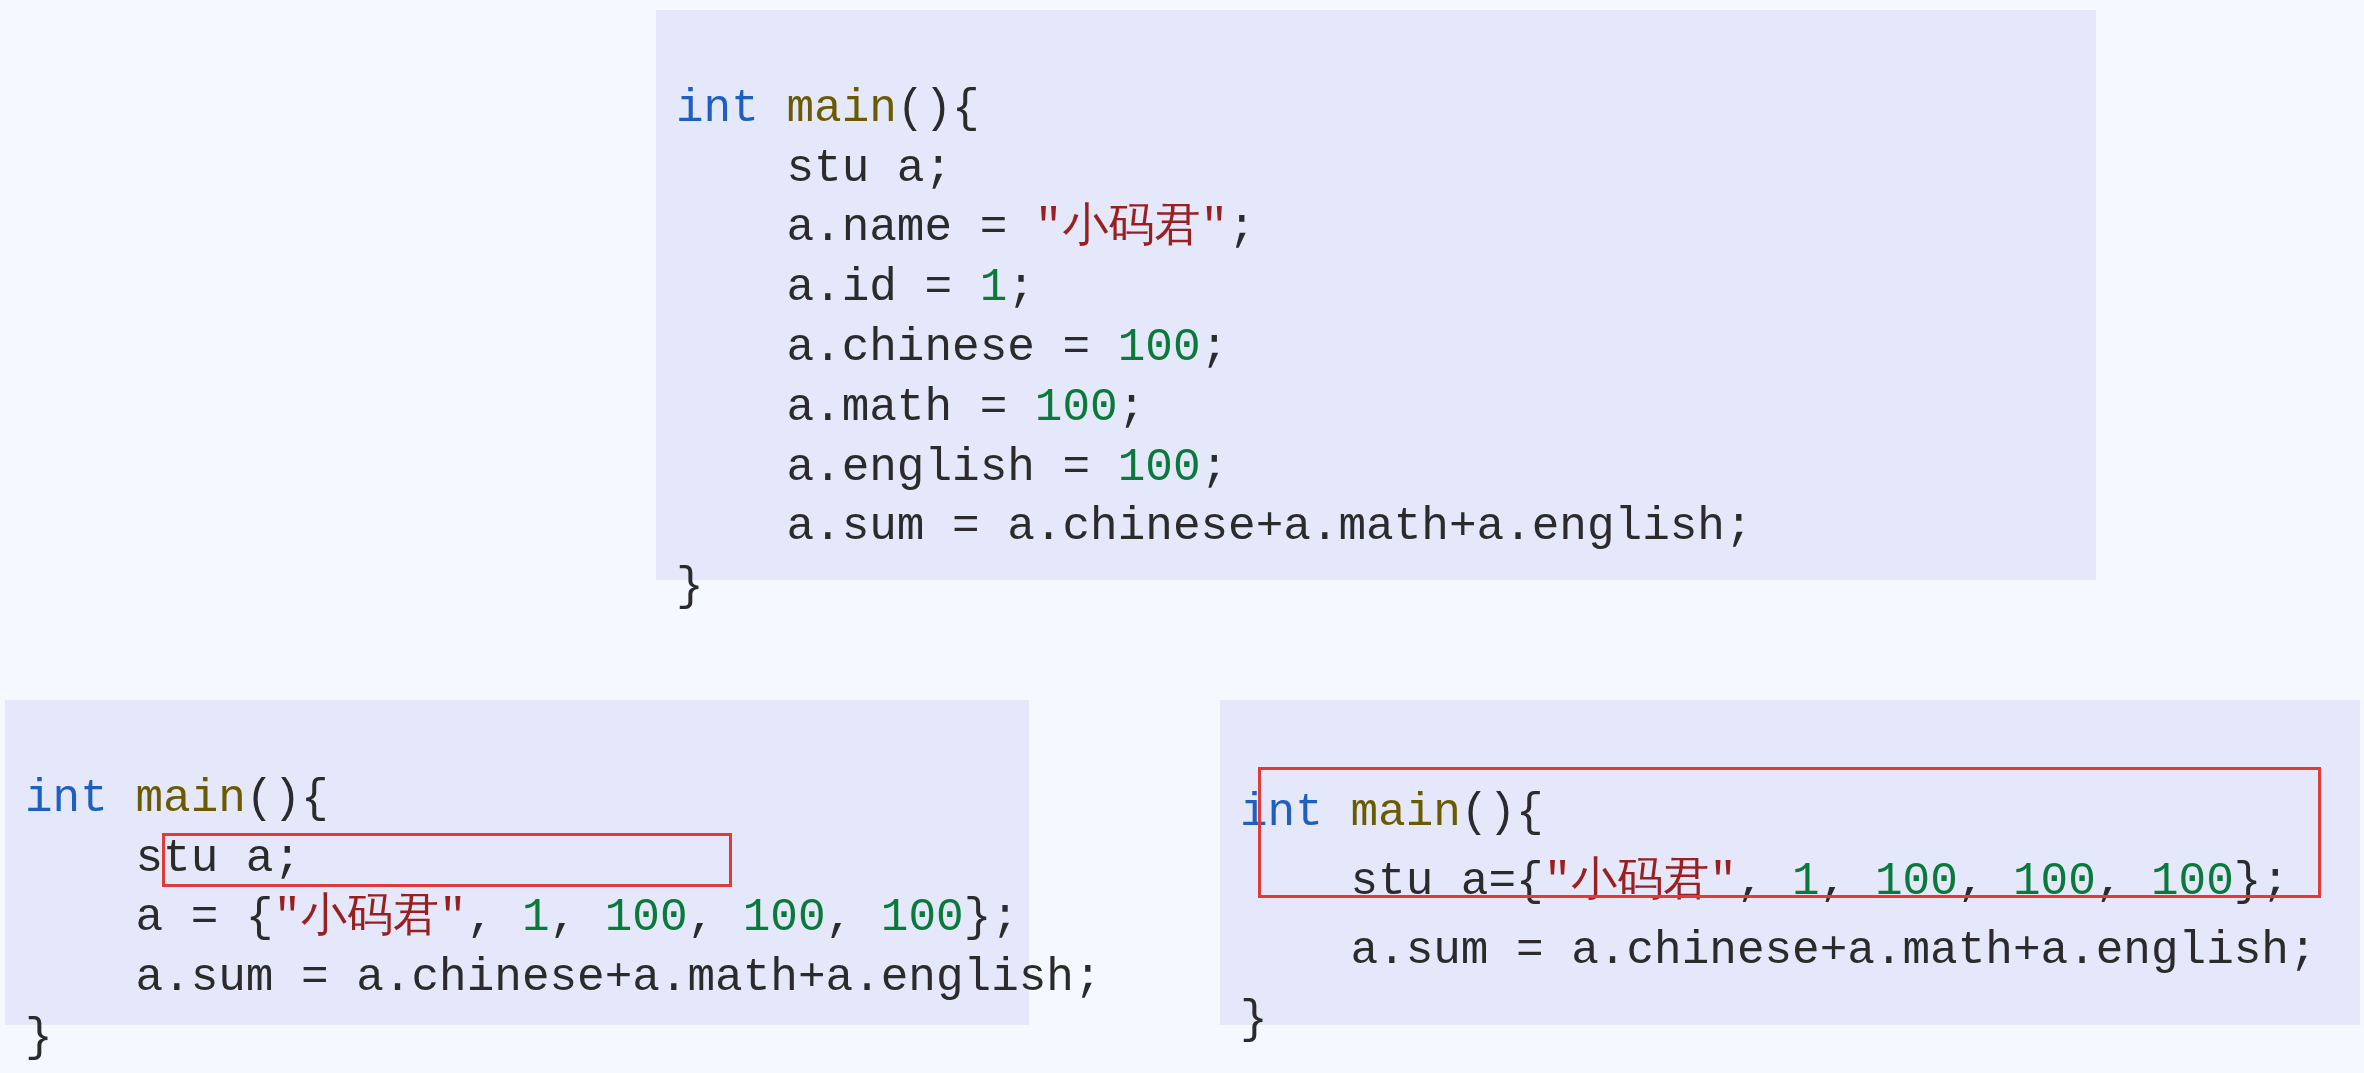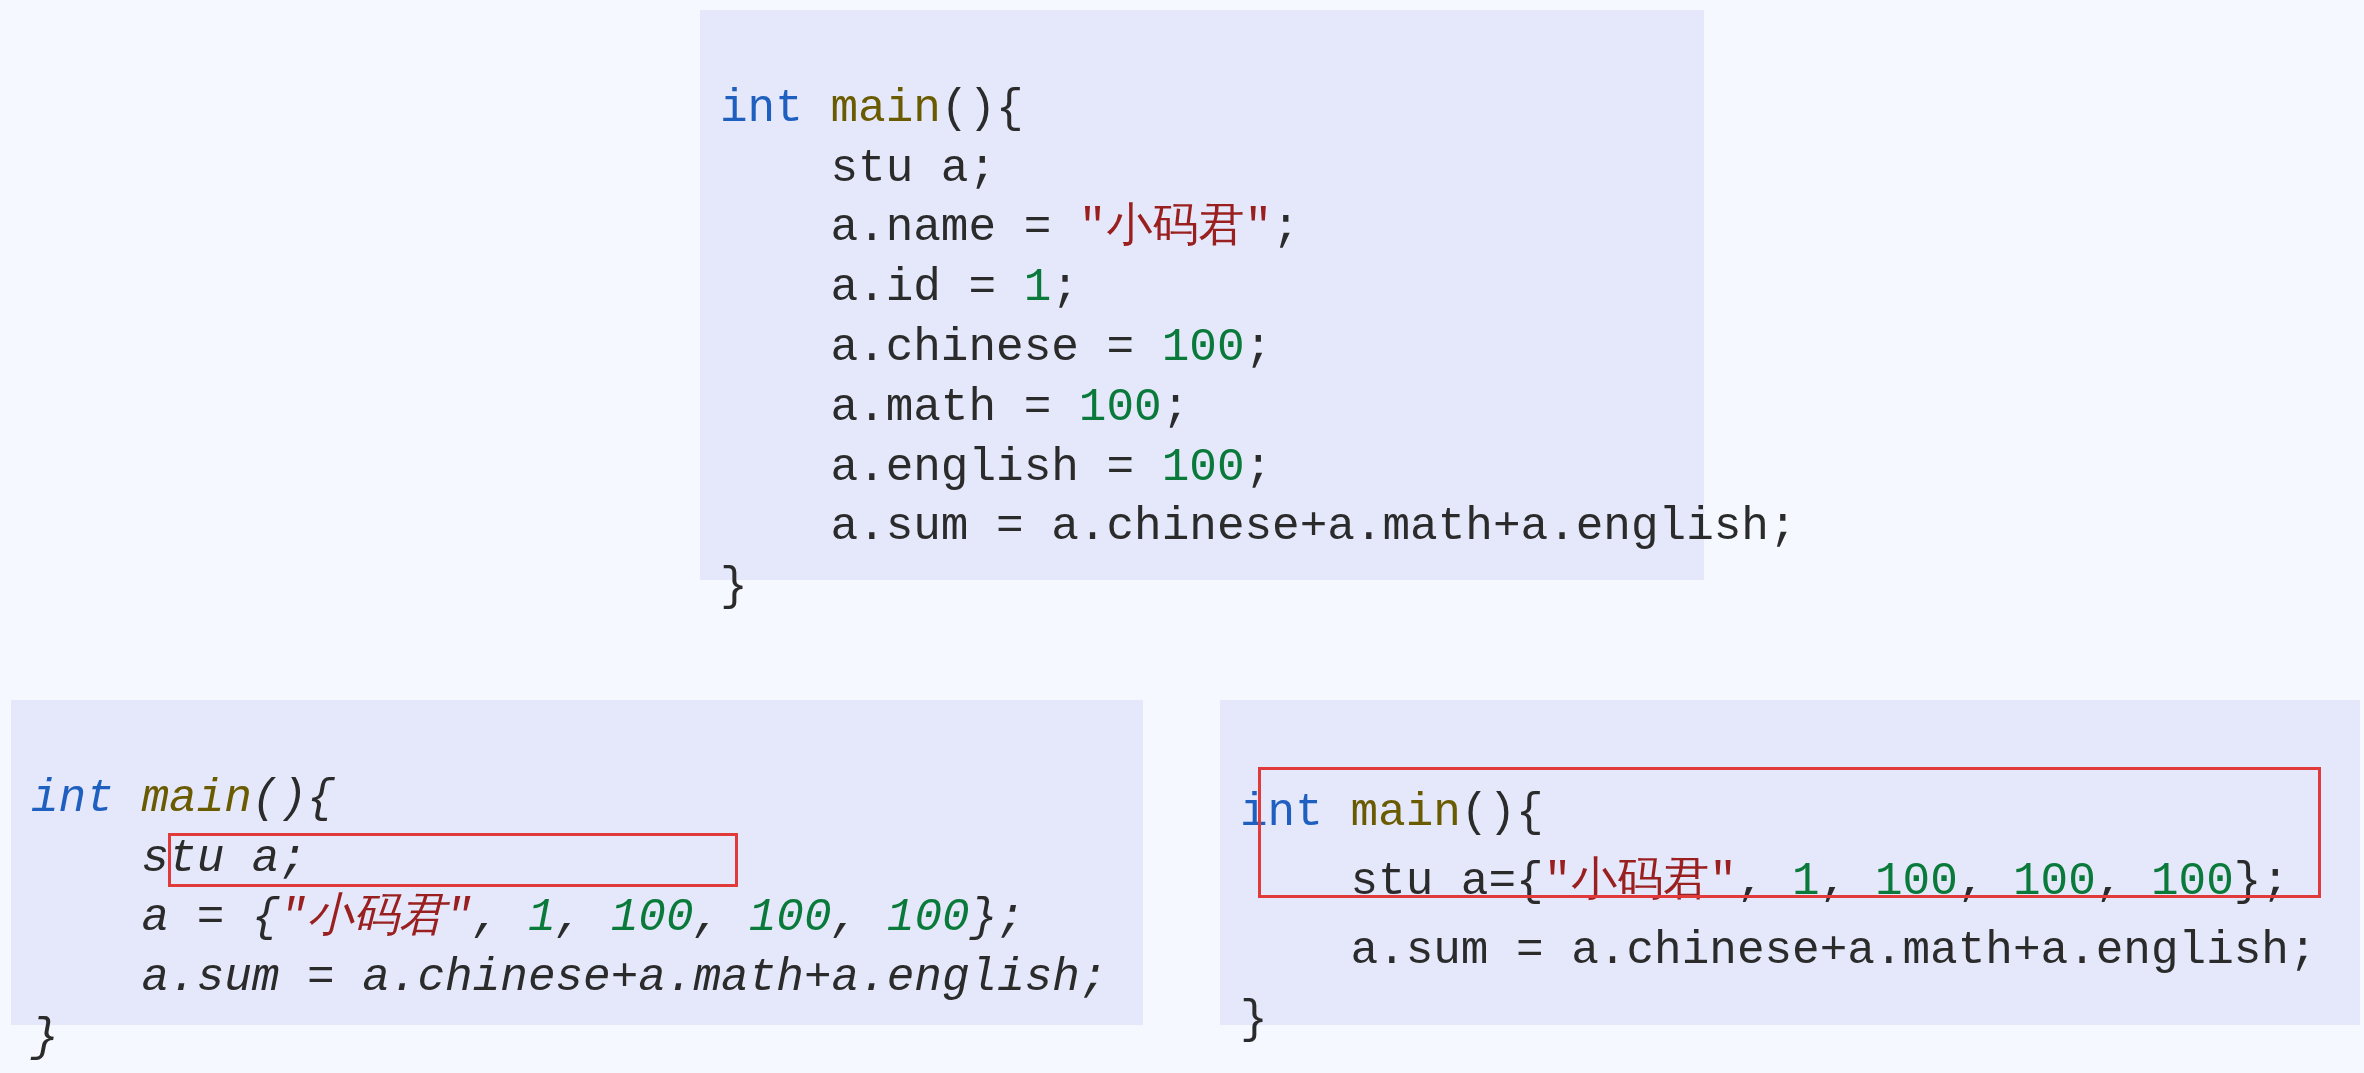--- a/index.html
+++ b/index.html
@@ -41,32 +41,32 @@
     left: 38px;
     top: 67px;
     width: 1063px;
     height: 131px;
     pointer-events: none;
   }
 </style>
 </head>
 <body>
 
-<div class="code-box" style="left:656px; top:10px; width:1004px; height:570px;margin-left:44px;">
+<div class="code-box" style="left:656px; top:10px; width:1440px; height:570px;">
 <span><span class="kw">int</span><span> </span><span class="fn">main</span><span>(){</span></span>
 <span>    stu a;</span>
 <span><span>    a.name = </span><span class="str">"小码君"</span><span>;</span></span>
 <span><span>    a.id = </span><span class="num">1</span><span>;</span></span>
 <span><span>    a.chinese = </span><span class="num">100</span><span>;</span></span>
 <span><span>    a.math = </span><span class="num">100</span><span>;</span></span>
 <span><span>    a.english = </span><span class="num">100</span><span>;</span></span>
 <span>    a.sum = a.chinese+a.math+a.english;</span>
 <span>}</span></div>
 
-<div class="code-box" style="left:11px; top:700px; width:1132px; height:325px;font-style:italic;">
+<div class="code-box" style="left:5px; top:700px; width:1024px; height:325px;">
 <span><span class="kw">int</span><span> </span><span class="fn">main</span><span>(){</span></span>
 <span>    stu a;</span>
 <span><span>    a = {</span><span class="str">"小码君"</span><span>, </span><span class="num">1</span><span>, </span><span class="num">100</span><span>, </span><span class="num">100</span><span>, </span><span class="num">100</span><span>};</span></span>
 <span>    a.sum = a.chinese+a.math+a.english;</span>
 <span>}</span><div class="red-box-1"></div></div>
 
 <div class="code-box" style="left:1220px; top:700px; width:1140px; height:325px; line-height:1.5;">
 <span><span class="kw">int</span><span> </span><span class="fn">main</span><span>(){</span></span>
 <span><span>    stu a={</span><span class="str">"小码君"</span><span>, </span><span class="num">1</span><span>, </span><span class="num">100</span><span>, </span><span class="num">100</span><span>, </span><span class="num">100</span><span>};</span></span>
 <span>    a.sum = a.chinese+a.math+a.english;</span>

